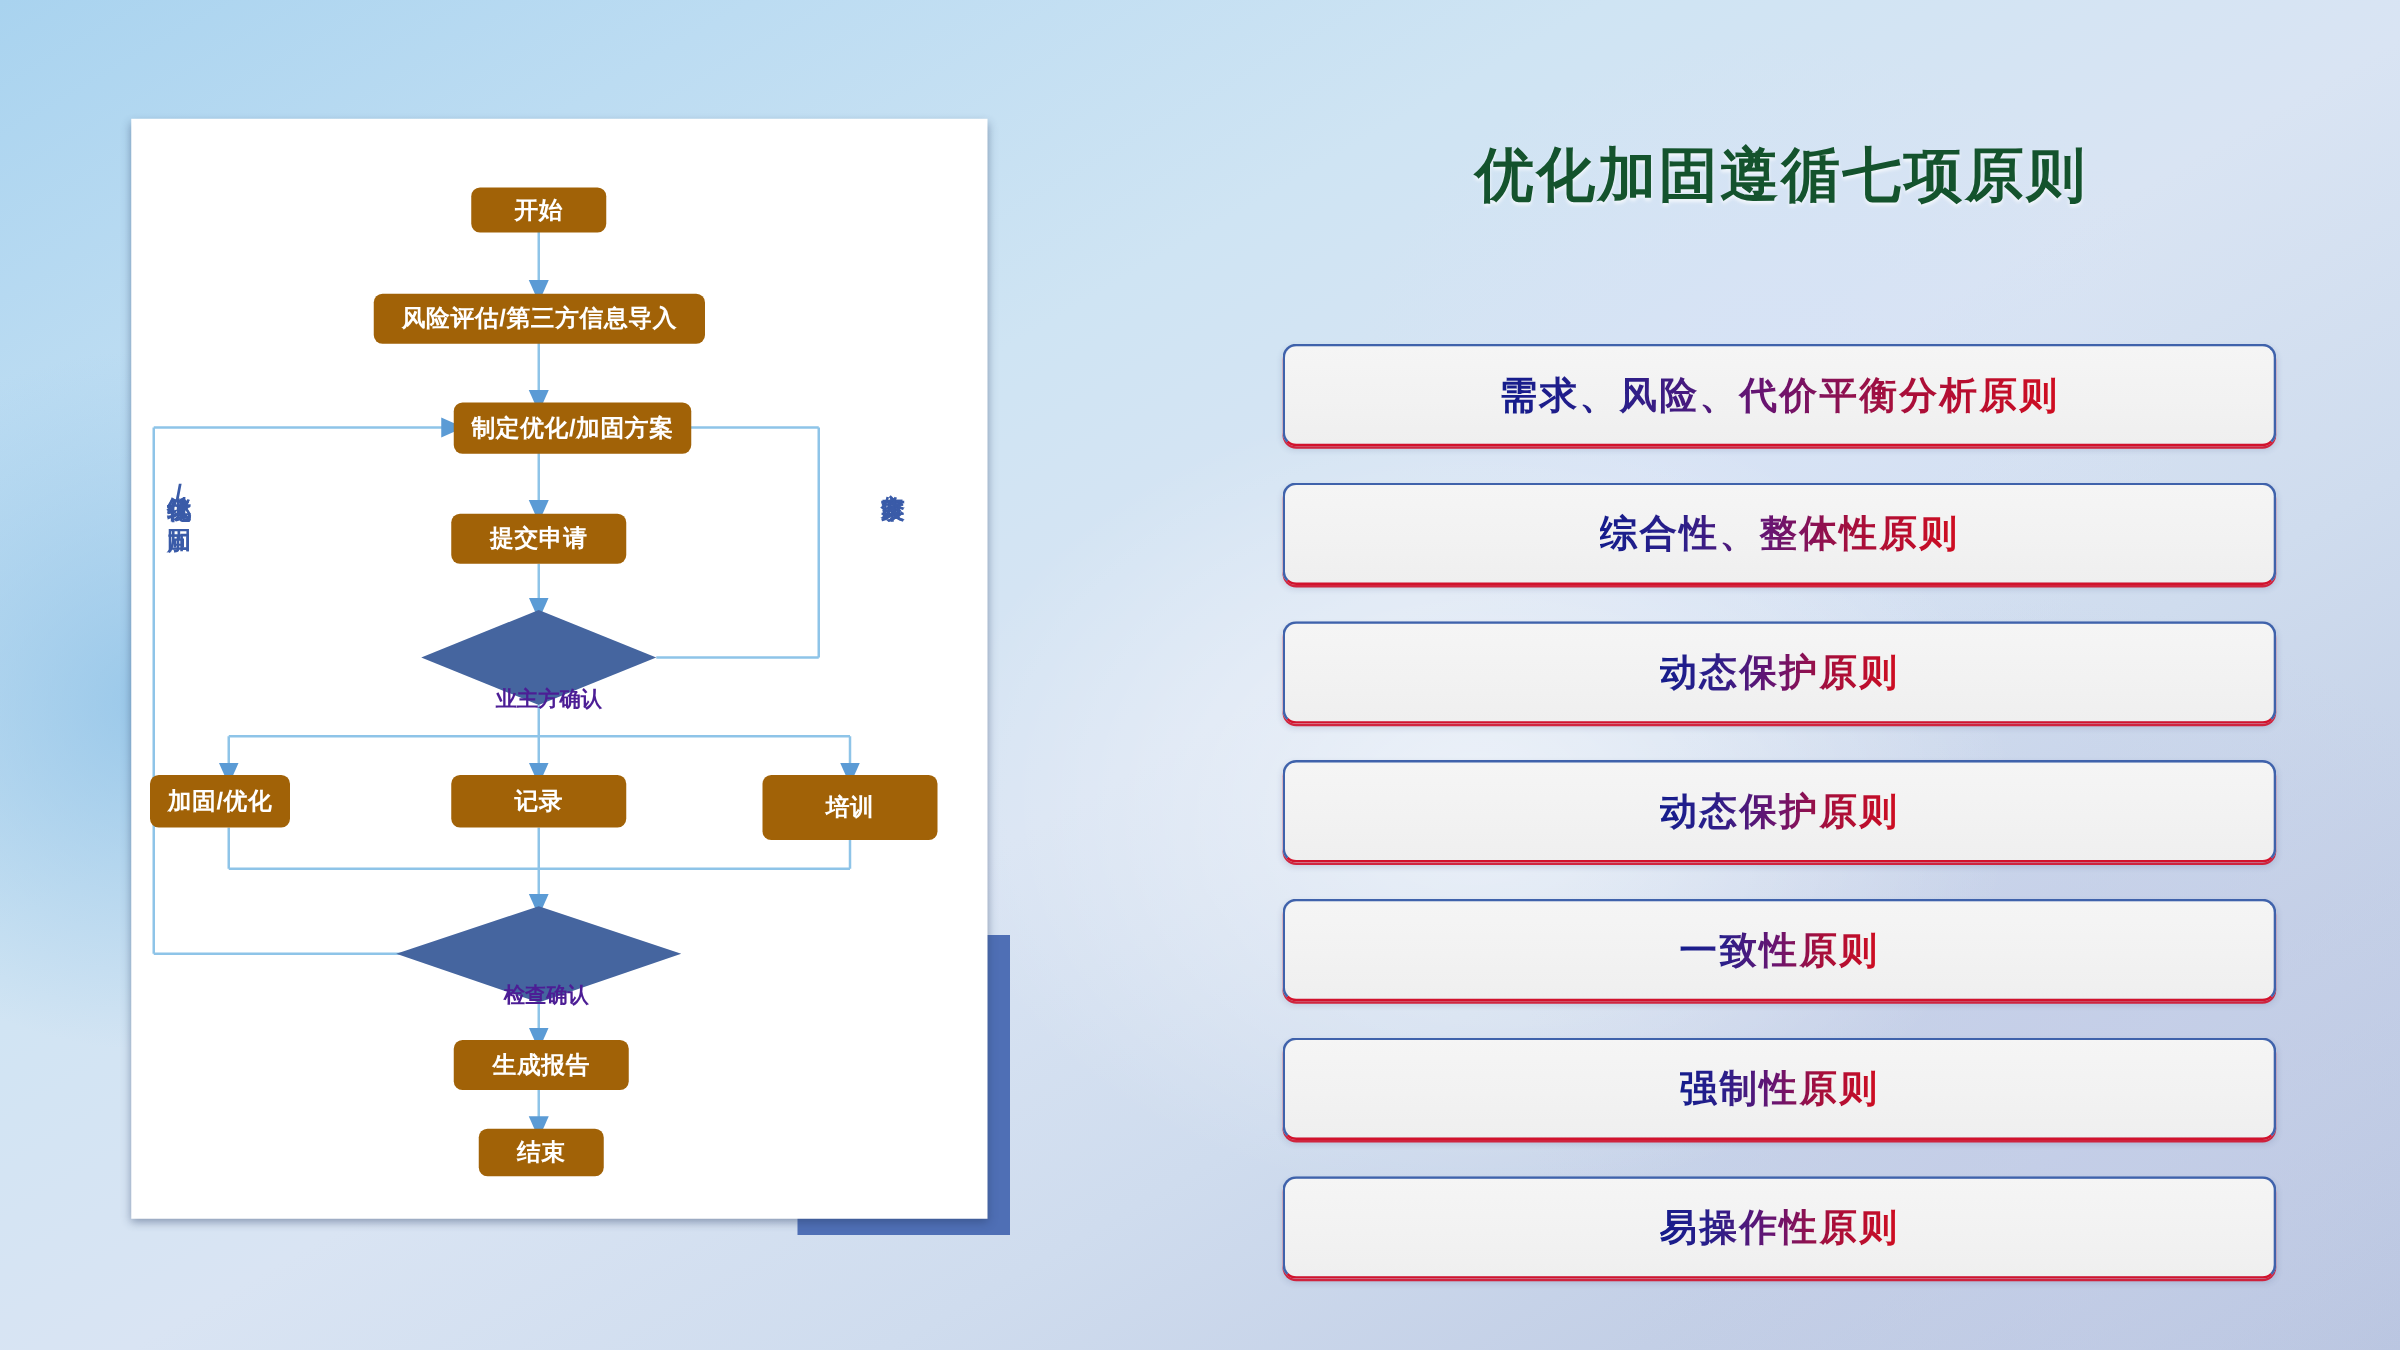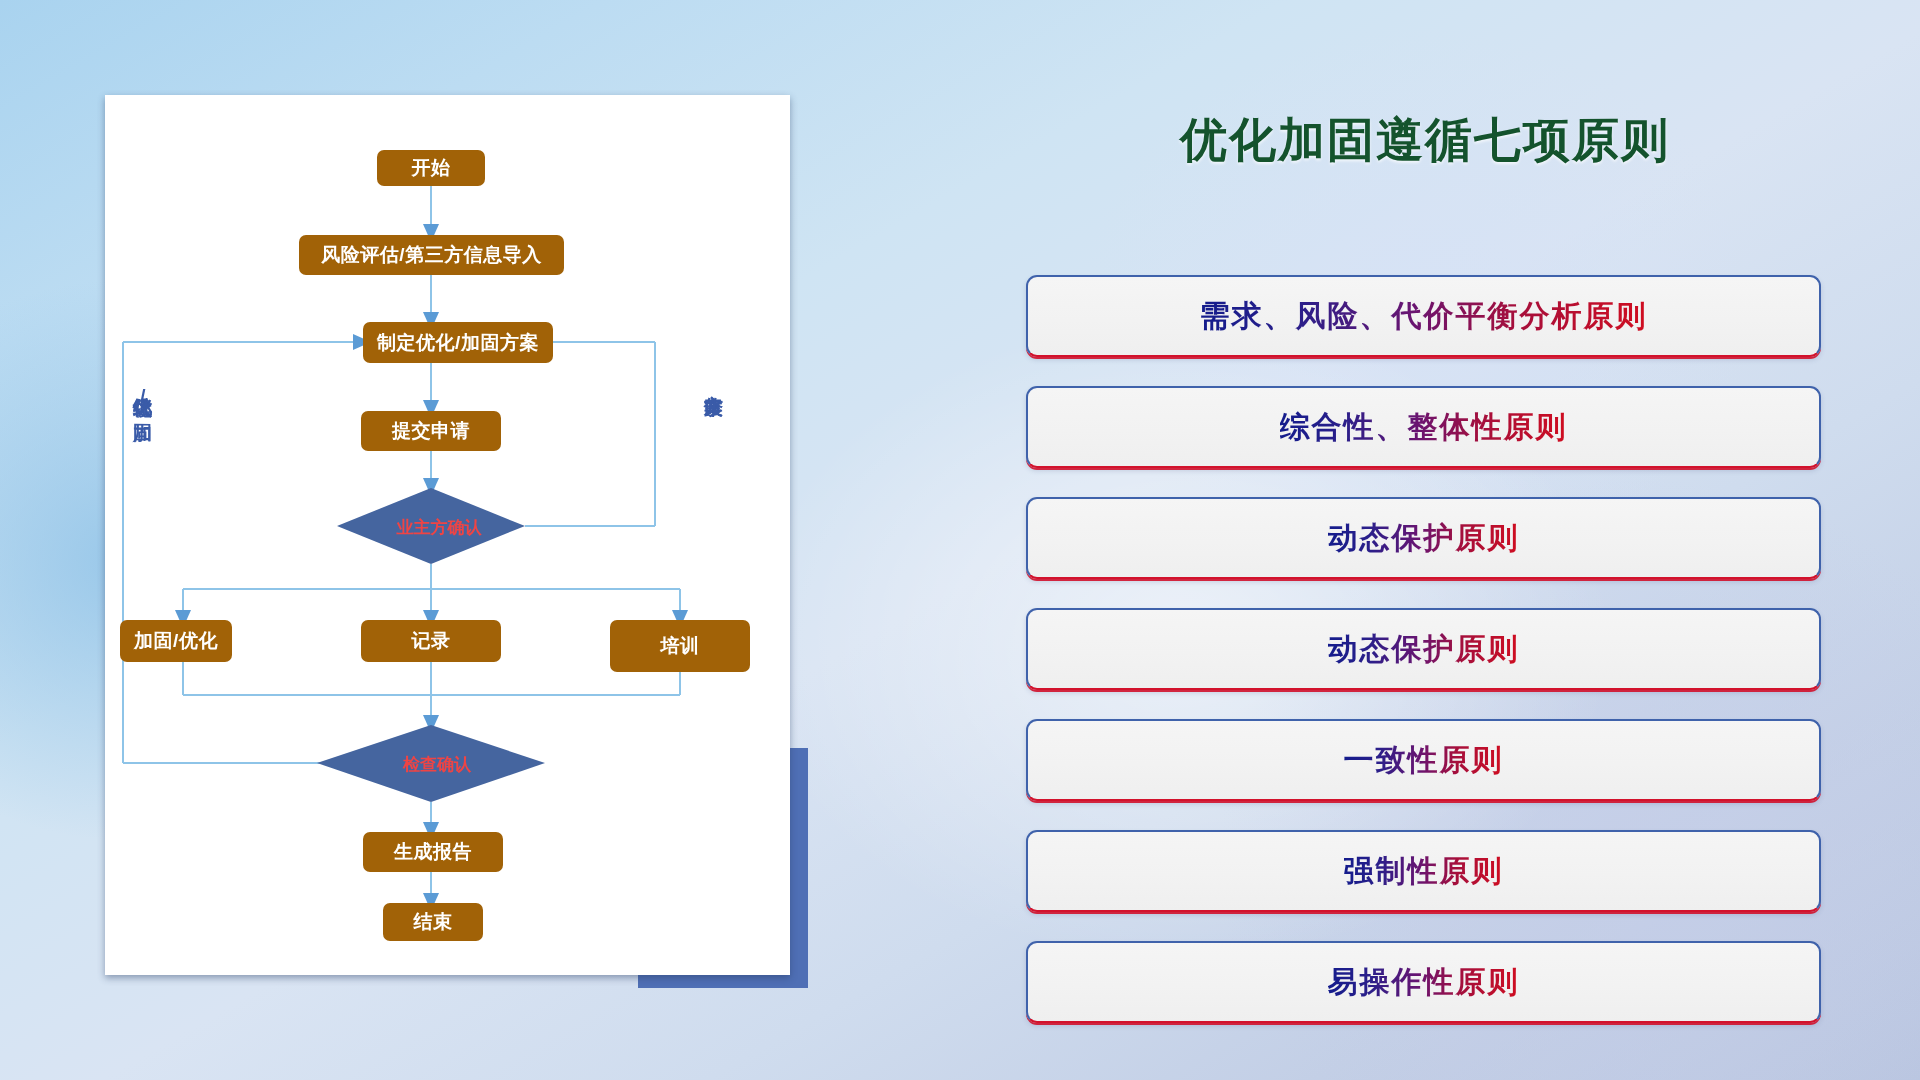--- a/index.html
+++ b/index.html
@@ -28,22 +28,22 @@
   #flow-svg{position:absolute;left:0;top:0;width:685px;height:880px;display:block;}
 
   .node{position:absolute;box-sizing:border-box;
         background:#a16207;color:#fff;border-radius:7px;
         display:flex;align-items:center;justify-content:center;
         font-size:19px;font-weight:bold;letter-spacing:.5px;
         white-space:nowrap;}
   .vlabel{position:absolute;color:#3a5ba8;font-size:19px;font-weight:bold;
           writing-mode:vertical-rl;text-orientation:upright;line-height:1.02;
           letter-spacing:1px;}
-  .dlabel{position:absolute;color:#ef4444;font-size:17px;font-weight:bold;
-          white-space:nowrap;transform:translate(-50%,-50%);}
+  .dlabel{position:absolute;color:#4c1d95;font-size:17px;font-weight:bold;
+          white-space:nowrap;transform:translate(-50%,-50%);margin-top:32px;}
 
   
   #right-panel{position:absolute;left:1020px;top:95px;width:810px;height:900px;}
   #panel-title{
     position:absolute;left:0;top:14px;width:810px;text-align:center;
     font-size:47px;font-weight:bold;color:#14532d;letter-spacing:2px;
     text-shadow:0 2px 3px rgba(255,255,255,.7);
   }
   #cards{position:absolute;left:6px;top:148px;width:795px;margin-top:32px;}
   .pcard{

